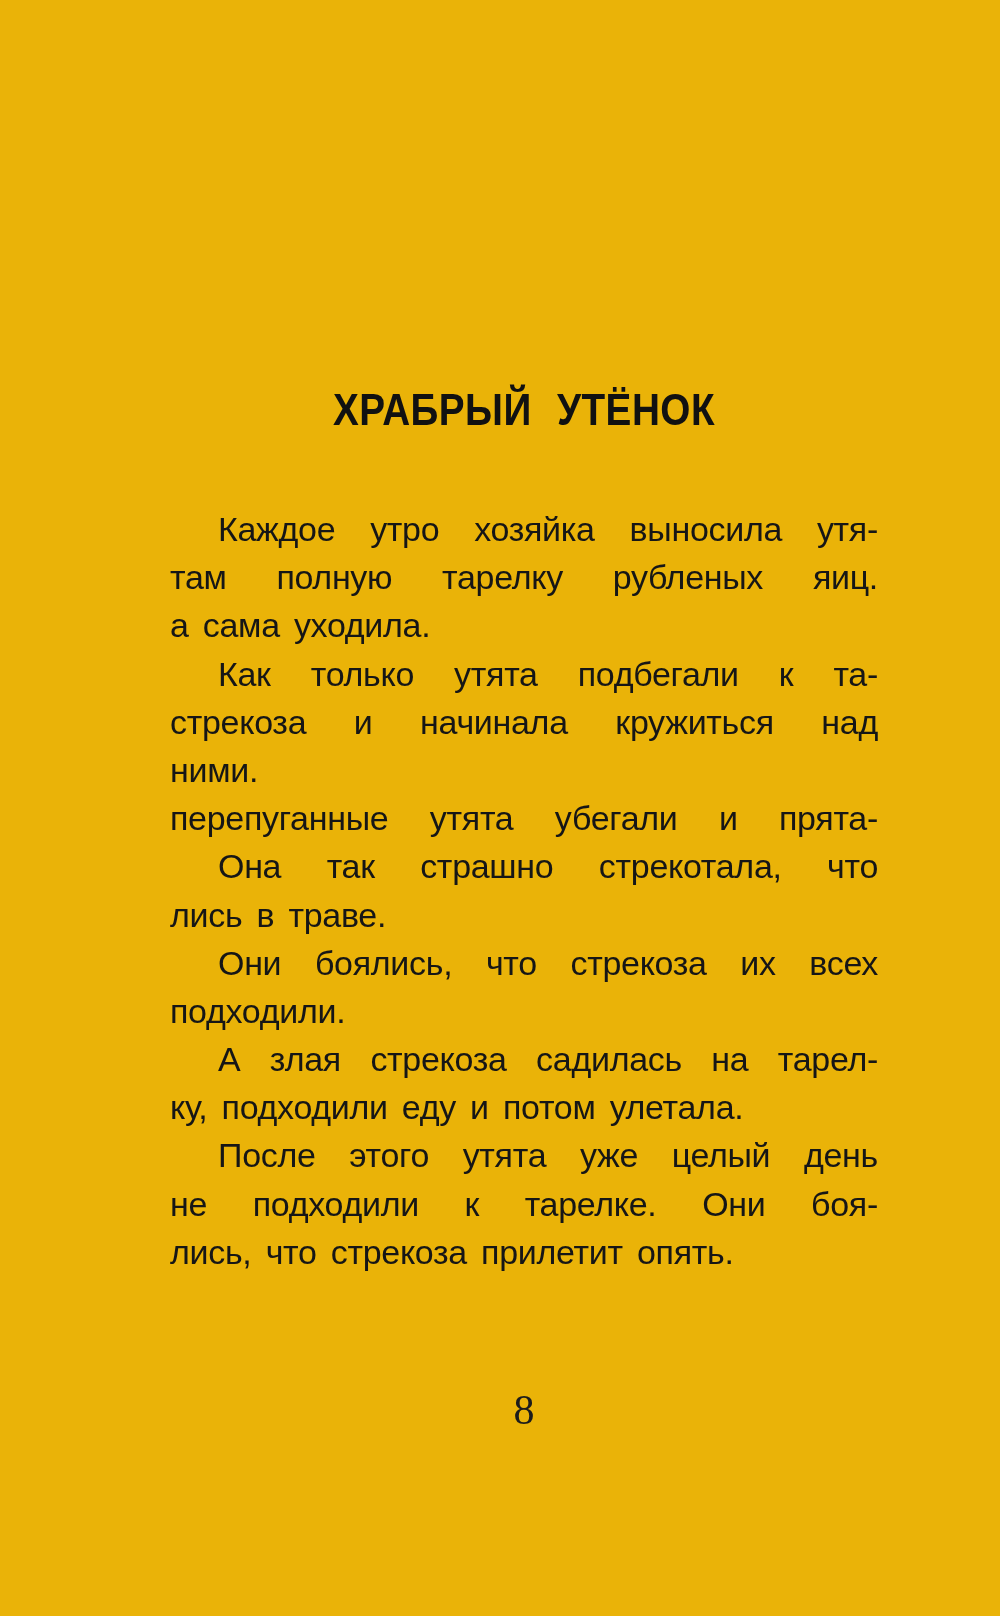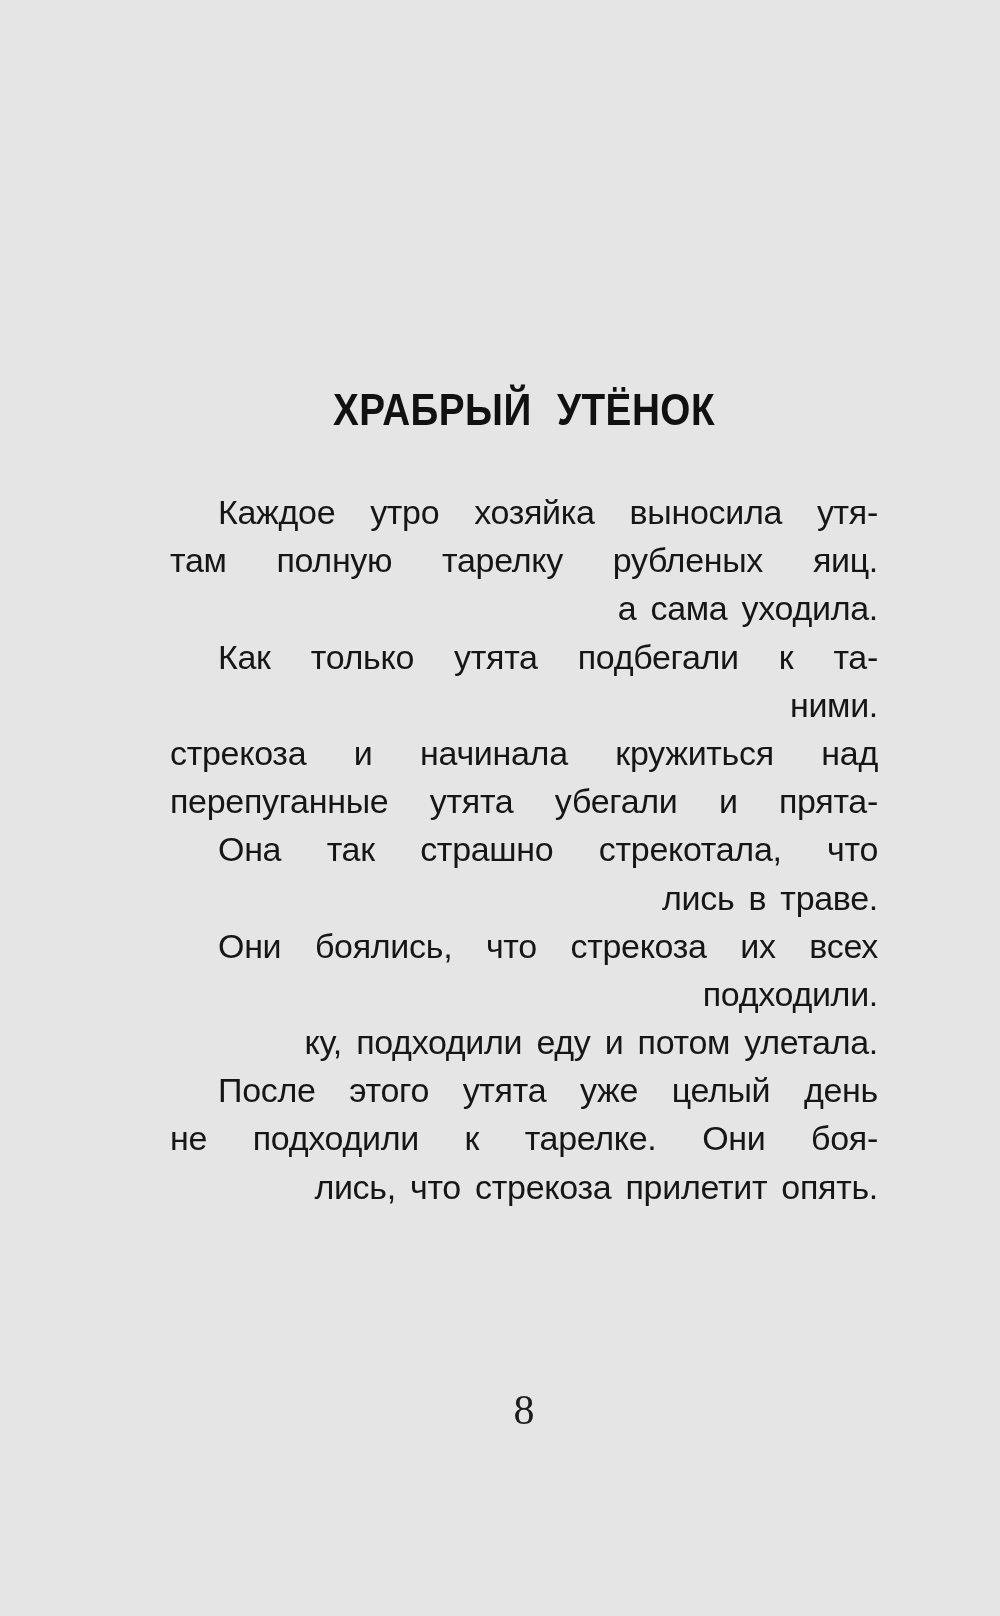--- a/index.html
+++ b/index.html
@@ -4,21 +4,21 @@
 <style>
   html, body {
     margin: 0;
     padding: 0;
     background: #ffffff;
   }
   .page {
     position: relative;
     width: 1000px;
     height: 1616px;
-    background: #e5e5e5;
+    background: #eab308;
     overflow: hidden;
     font-family: "Liberation Sans", "DejaVu Sans", sans-serif;
     color: #141414;
   }
   .story-title {
     position: absolute;
     top: 388px;
     left: 170px;
     width: 708px;
     margin: 0;
@@ -28,32 +28,32 @@
     font-weight: bold;
     letter-spacing: 0.5px;
     word-spacing: 16px;
     transform: scaleX(0.88);
     transform-origin: 50% 50%;
     white-space: nowrap;
     color: #111111;
   }
   .text-block {
     position: absolute;
-    top: 488px;
+    top: 505px;
     left: 170px;
     width: 708px;
   }
   .line {
     font-size: 34px;
     line-height: 48.2px;
     height: 48.2px;
     white-space: nowrap;
     word-spacing: 5px;
     letter-spacing: -0.3px;
-    text-align: right;
+    text-align: left;
     color: #161616;
   }
   .line.justify {
     white-space: normal;
     text-align: justify;
     text-align-last: justify;
   }
   .line.indent {
     padding-left: 48px;
   }
@@ -74,27 +74,28 @@
 
 <div class="page">
 
   <h1 class="story-title">ХРАБРЫЙ УТЁНОК</h1>
 
   <div class="text-block">
       <div class="line indent justify">Каждое утро хозяйка выносила утя-</div>
       <div class="line justify">там полную тарелку рубленых яиц.</div>
       <div class="line">а сама уходила.</div>
       <div class="line indent justify">Как только утята подбегали к та-</div>
+      <div class="line justify">стрекоза и начинала кружиться над</div>
       <div class="line">ними.</div>
-      <div class="line justify">стрекоза и начинала кружиться над</div>
       <div class="line justify">перепуганные утята убегали и прята-</div>
       <div class="line indent justify">Она так страшно стрекотала, что</div>
       <div class="line">лись в траве.</div>
       <div class="line indent justify">Они боялись, что стрекоза их всех</div>
       <div class="line">подходили.</div>
+      <div class="line indent justify">А злая стрекоза садилась на тарел-</div>
       <div class="line">ку, подходили еду и потом улетала.</div>
       <div class="line indent justify">После этого утята уже целый день</div>
       <div class="line justify">не подходили к тарелке. Они боя-</div>
       <div class="line">лись, что стрекоза прилетит опять.</div>
     </div>
 
   <div class="page-number">8</div>
 
 </div>
 

